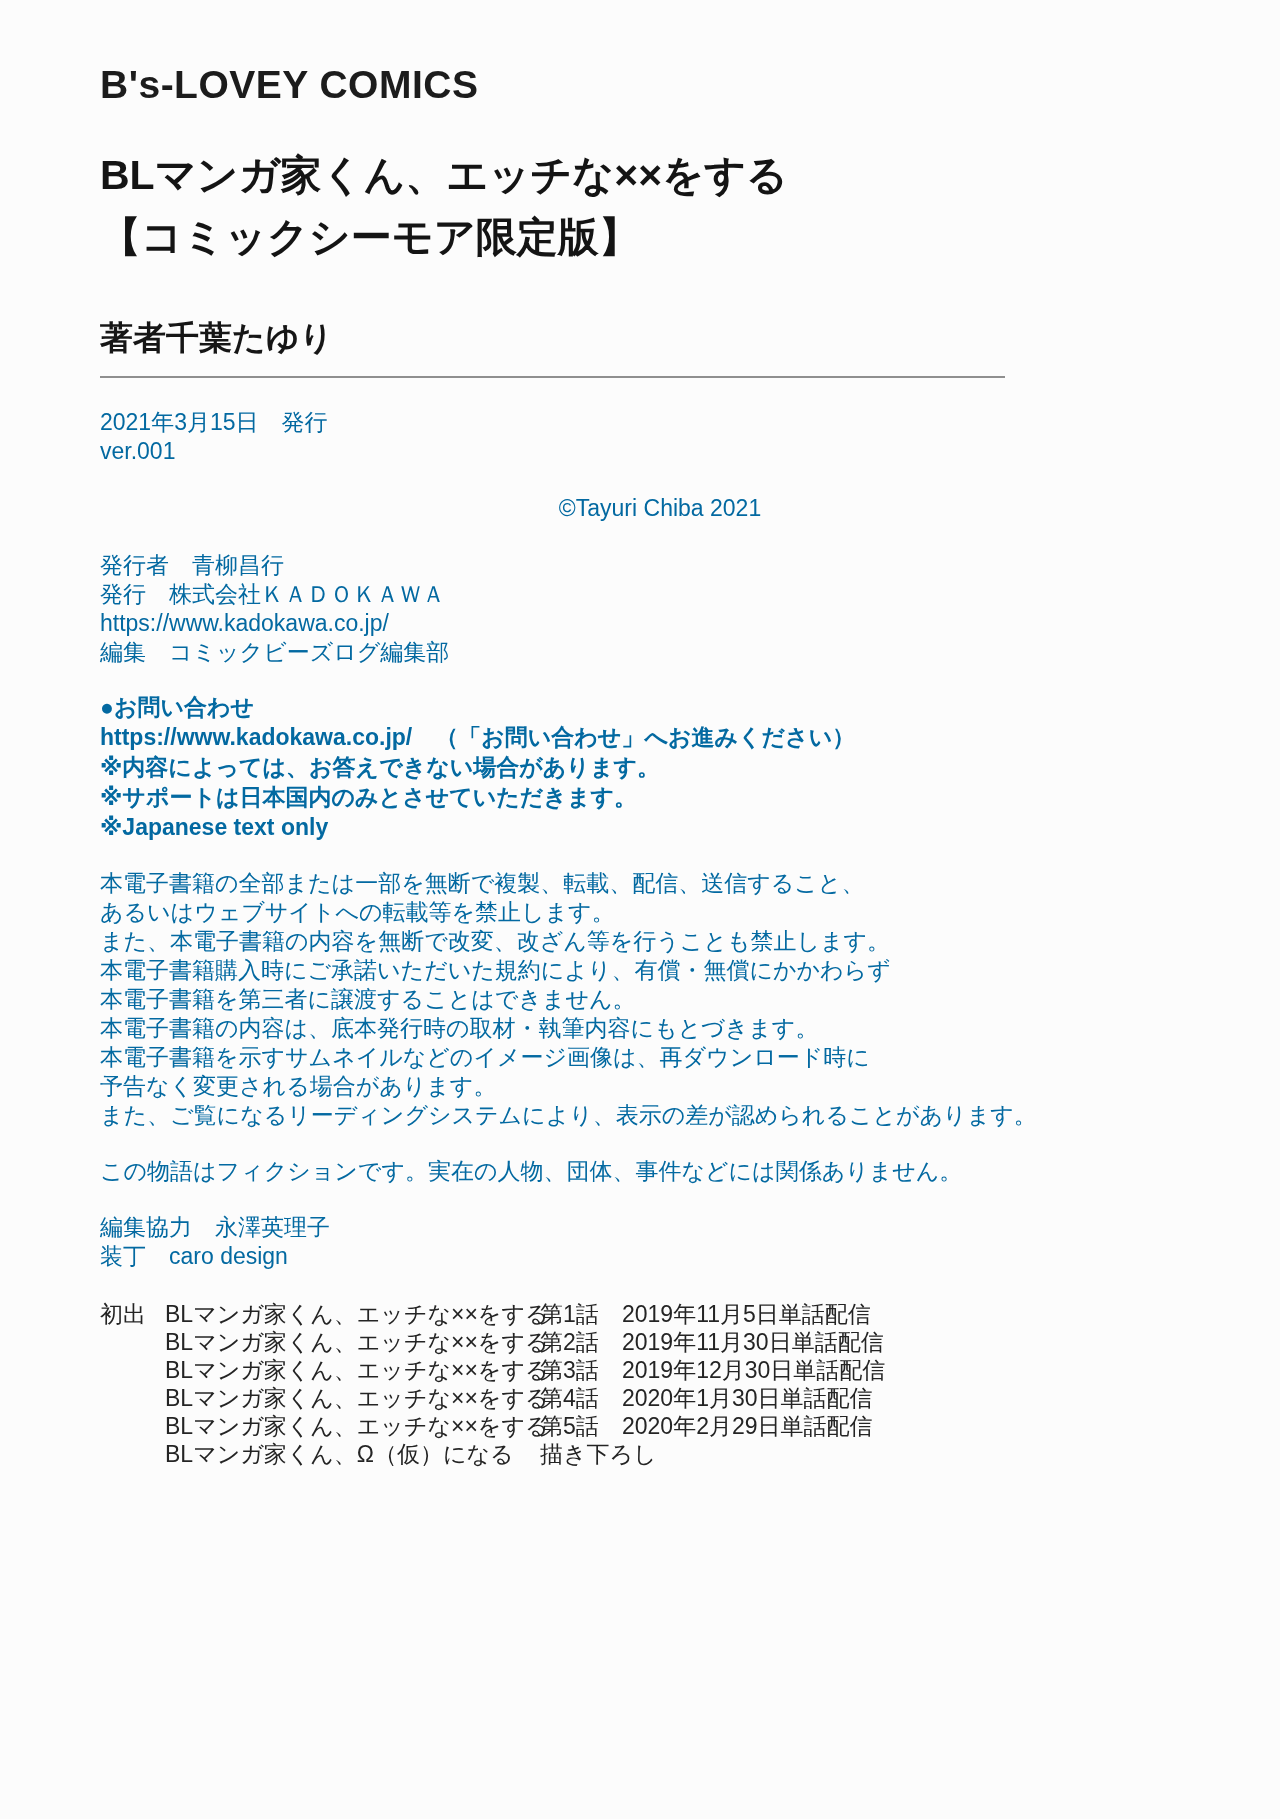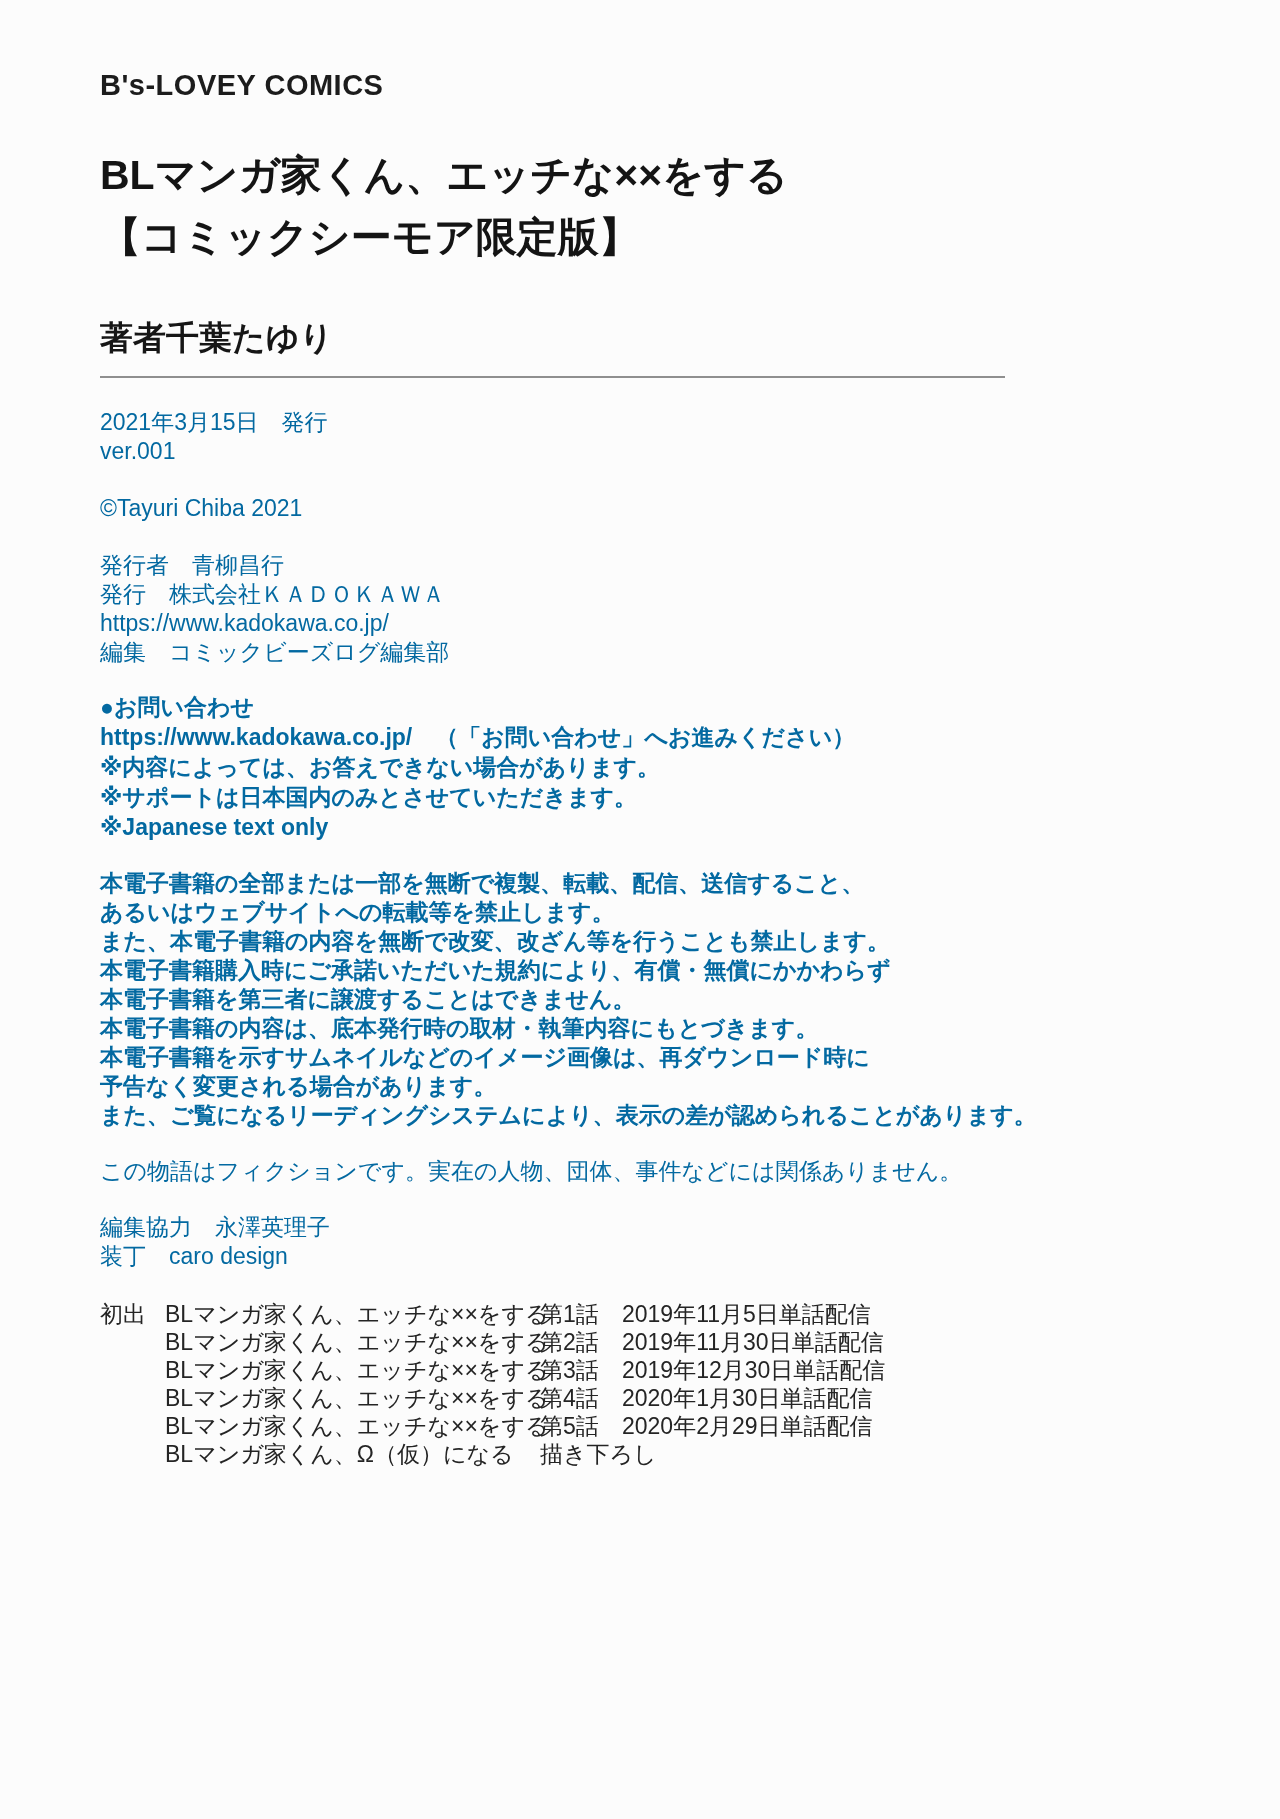--- a/index.html
+++ b/index.html
@@ -11,21 +11,21 @@
     overflow:hidden;
   }
   .page{
     box-sizing:border-box;
     width:1280px;height:1819px;
     padding-left:100px;
     padding-right:60px;
   }
   .imprint{
     margin-top:66px;
-    font-size:29px;line-height:38px;
+    font-size:39px;line-height:38px;
     font-weight:600;color:#1c1c1c;
     letter-spacing:0.5px;
   }
   .title{
     margin:40px 0 0 0;
     font-size:41px;line-height:62px;
     font-weight:700;color:#141414;
   }
   .title .tline{display:block;}
   .author{
@@ -34,25 +34,25 @@
     font-weight:700;color:#161616;
   }
   .author .author-name{}
   .rule{
     margin:16px 0 0 0;border:none;
     border-top:2px solid #8f8f8f;
     width:905px;
   }
   .block{font-size:23px;line-height:29px;color:#0369a1;}
   .blk-edition{margin-top:30px;}
-  .blk-copyright{margin-top:28px;}
+  .blk-copyright{margin-top:28px;text-align:center;}
   .blk-source{margin-top:25px;}
   .blk-publisher{margin-top:28px;}
   .blk-contact{margin-top:25px;line-height:30px;font-weight:bold;}
-  .blk-legal{margin-top:27px;font-weight:bold;}
+  .blk-legal{margin-top:27px;}
   .blk-fiction{margin-top:27px;}
   .blk-credits{margin-top:27px;}
   .pub-table{
     margin-top:29px;
     font-size:23px;line-height:28px;color:#242424;
   }
   .prow{
     display:grid;
     grid-template-columns:65px 375px 82px 1fr;
     white-space:nowrap;

